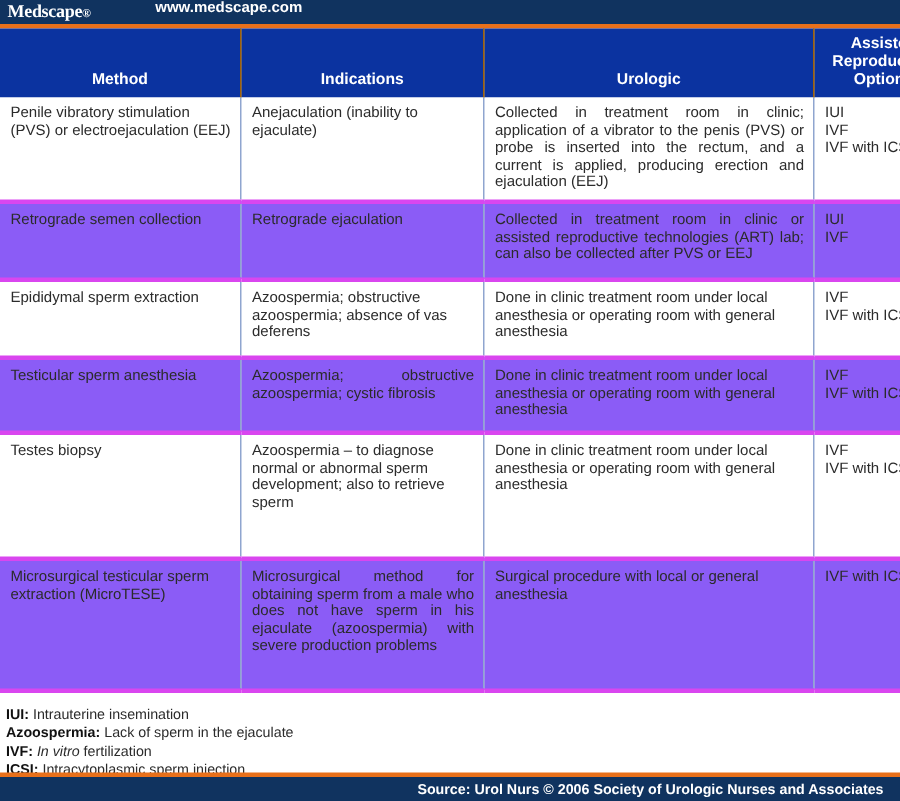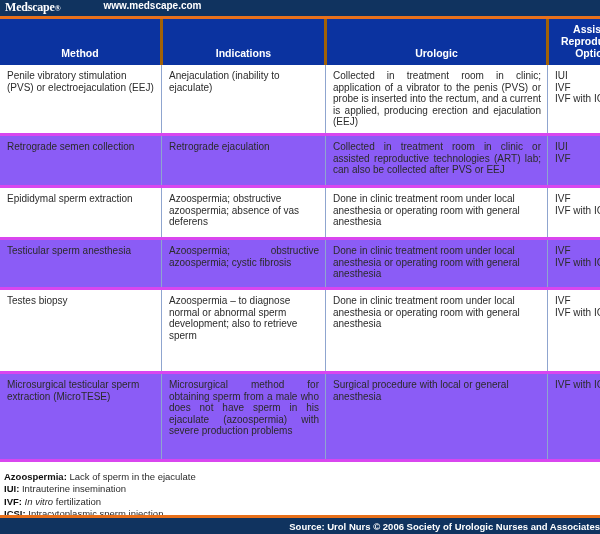--- a/index.html
+++ b/index.html
@@ -59,21 +59,21 @@
     width: 600px;
   }
   table.datatable th {
     background: #0b33a0;
     color: #ffffff;
     font-size: 10.5px;
     font-weight: bold;
     text-align: center;
     vertical-align: bottom;
     padding: 4px 4px 6px 4px;
-    border-right: 3px solid #a16207;
+    border-right: 1px solid #a16207;
     line-height: 12px;
   }
   table.datatable th:last-child {
     border-right: none;
   }
   thead tr { height: 40px; }
 
   table.datatable td {
     font-size: 10px;
     line-height: 11.6px;
@@ -127,21 +127,21 @@
     background: #10335f;
     height: 16px;
     display: flex;
     align-items: center;
     justify-content: flex-end;
   }
   .sourcebar .src-text {
     color: #ffffff;
     font-size: 9.5px;
     font-weight: bold;
-    padding-right: 0;
+    padding-right: 11px;
     white-space: nowrap;
   }
 </style>
 </head>
 <body>
 
 <div class="brandbar">
   <div class="brand-logo"><span>Medscape</span><span class="reg">®</span></div>
   <div class="brand-url">www.medscape.com</div>
 </div>
@@ -209,22 +209,22 @@
         <td class="col-ind just">Microsurgical method for obtaining sperm from a male who does not have sperm in his ejaculate (azoospermia) with severe production problems</td>
         <td class="col-proc">Surgical procedure with local or general anesthesia</td>
         <td class="col-art" style="white-space:pre-line">IVF with ICSI</td>
       </tr>
 
     </tbody>
   </table>
 </div>
 
 <div class="footnotes">
+  <div class="fn"><b>IUI:</b><span> Intrauterine insemination</span></div>
   <div class="fn"><b>Azoospermia:</b><span> Lack of sperm in the ejaculate</span></div>
-  <div class="fn"><b>IUI:</b><span> Intrauterine insemination</span></div>
   <div class="fn"><b>IVF:</b><span> </span><i>In vitro</i><span> fertilization</span></div>
   <div class="fn"><b>ICSI:</b><span> Intracytoplasmic sperm injection</span></div>
 </div>
 
 <div class="bottom">
   <div class="orange-rule"></div>
   <div class="sourcebar">
     <div class="src-text">Source: Urol Nurs © 2006 Society of Urologic Nurses and Associates</div>
   </div>
 </div>

